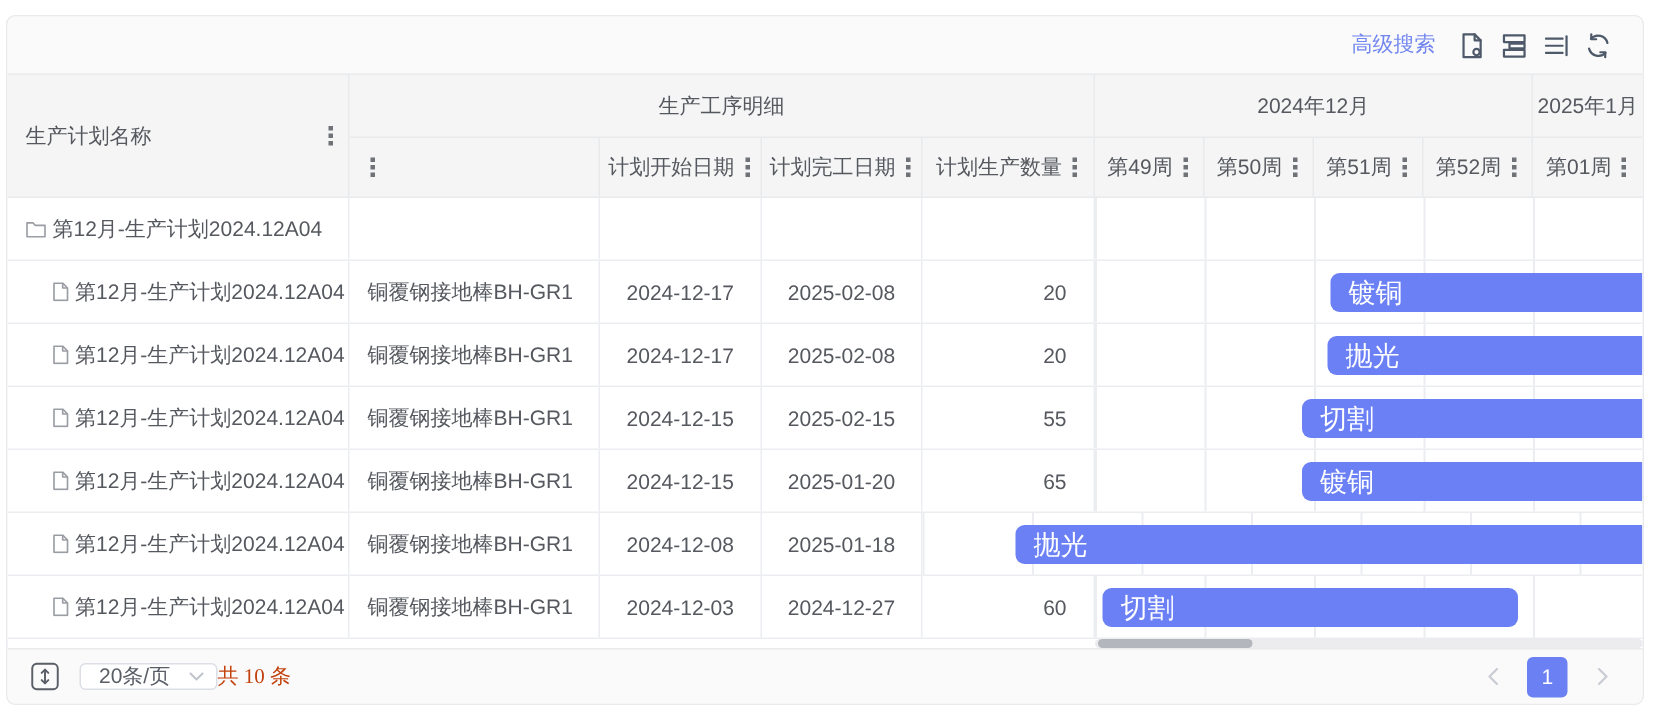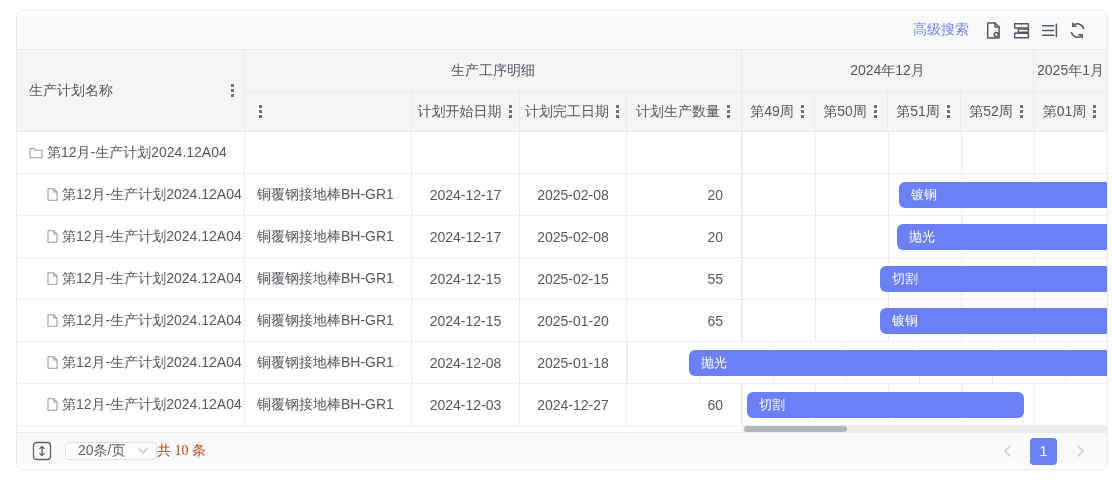--- a/index.html
+++ b/index.html
@@ -2,21 +2,21 @@
 <html><head>
 <meta charset="utf-8">
 <style>
   * { box-sizing: border-box; }
   html,body { margin:0; padding:0; background:#fff; }
   body {
     width:1112px; height:482px; position:relative;
     font-family:"Liberation Sans", sans-serif; color:#55585e; font-size:14px;
   }
   .card{
-    position:absolute; left:16px; top:10px; width:1092px; height:460px;
+    position:absolute; left:4px; top:10px; width:1092px; height:460px;
     background:#fff; border:1px solid #e9eaee; border-radius:6px;
     display:flex; flex-direction:column; overflow:hidden;
   }
   
   .toolbar{
     height:38px; flex:0 0 38px; background:#fafafa;
     display:flex; align-items:center; justify-content:flex-end; padding-right:16px;
   }
   .adv-search{ color:#7286ef; cursor:pointer; margin-right:10px; }
   .tool-btn{
@@ -63,21 +63,21 @@
   .td-date{ width:108px; flex:0 0 108px; justify-content:center; }
   .td-date2{ width:107px; flex:0 0 107px; justify-content:center; }
   .td-qty{ width:115px; flex:0 0 115px; justify-content:flex-end; padding-right:18px; }
   .gantt-lane{
     flex:1; position:relative; overflow:hidden; border-right:none;
     background-image:linear-gradient(to right,#ebedf0 1px,transparent 1px);
     background-size:73px 100%;
   }
   .gantt-bar{
     position:absolute; top:8px; height:26px; background:#6b80f5; color:#fff;
-    font-size:13px; line-height:26px; padding-left:12px; border-radius:6px;
+    font-size:18px; line-height:26px; padding-left:12px; border-radius:6px;
     white-space:nowrap; cursor:pointer;
   }
   .gantt-bar.to-edge{ border-radius:6px 0 0 6px; }
   .row-icon{ flex:0 0 auto; }
   
   .scroll-strip{ flex:0 0 6px; display:flex; }
   .scroll-spacer{ width:725px; flex:0 0 725px; }
   .scroll-track{ flex:1; background:#ececef; border-radius:3px; position:relative; }
   .scroll-thumb{ position:absolute; left:2px; top:0; height:6px; width:103px; background:#b3b6bc; border-radius:3px; cursor:grab; }
   

